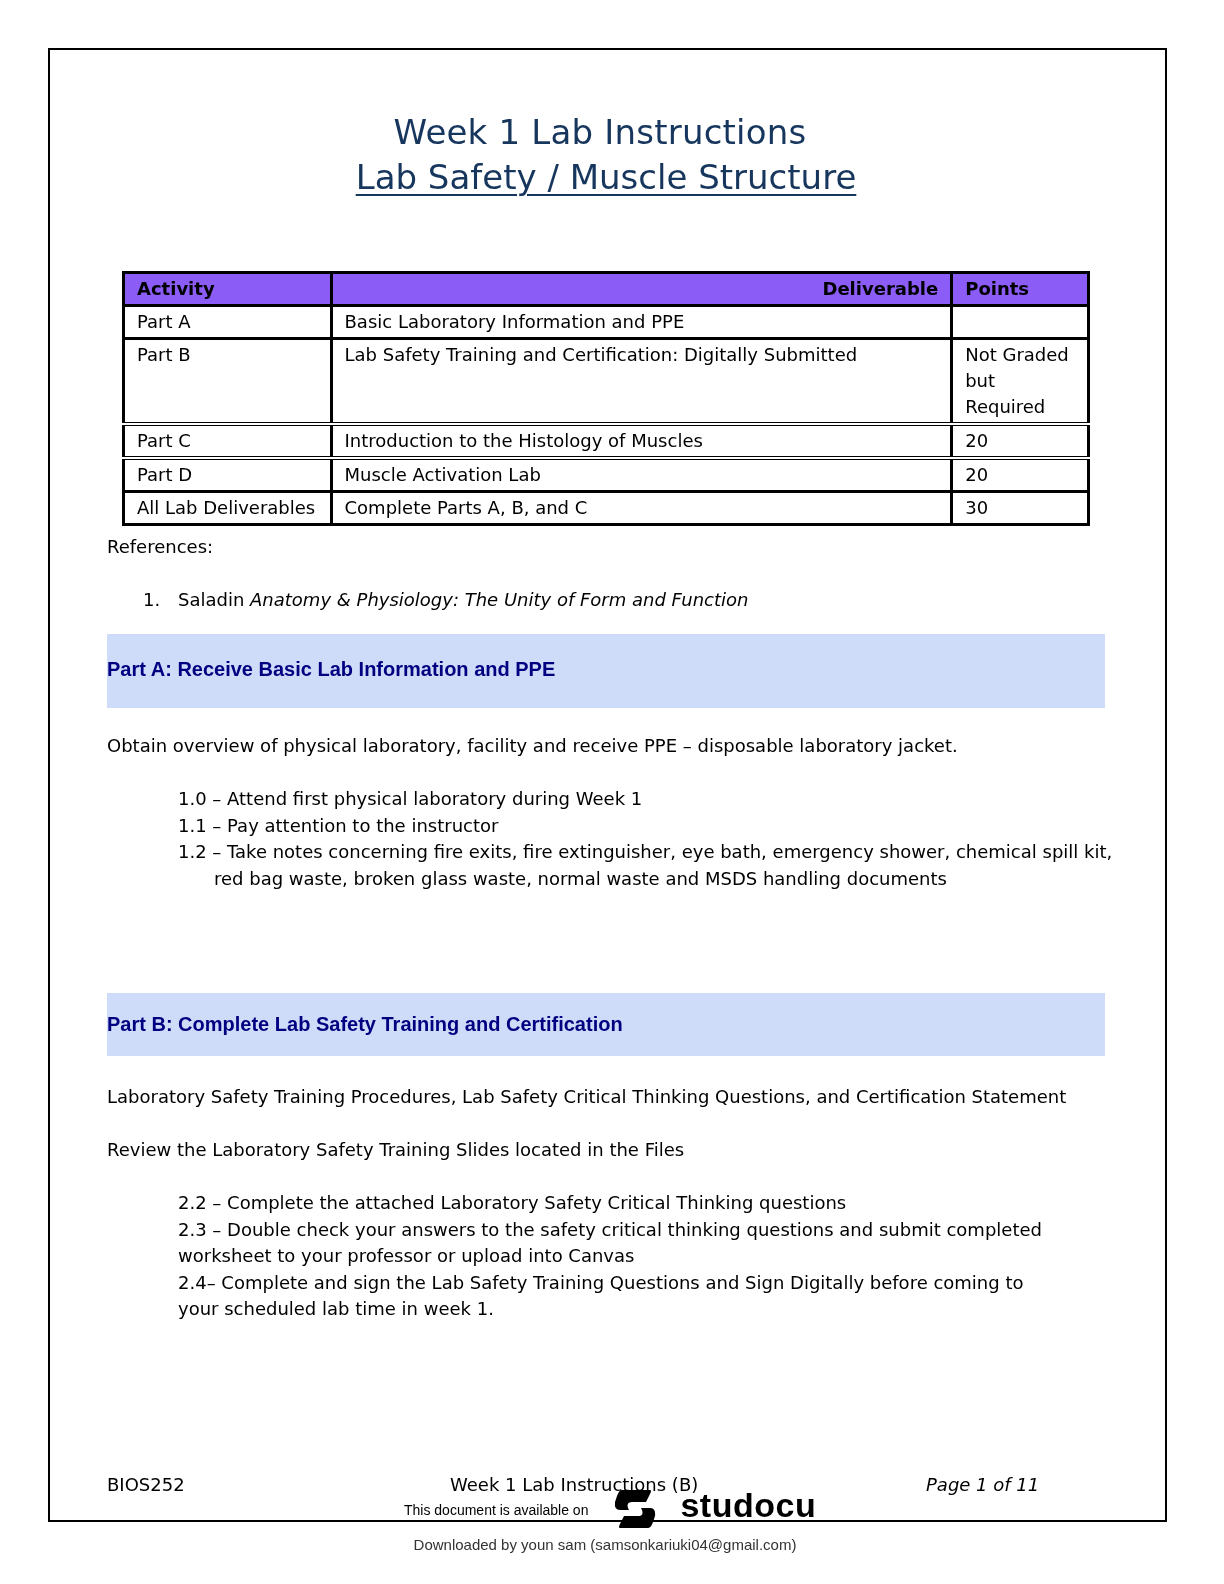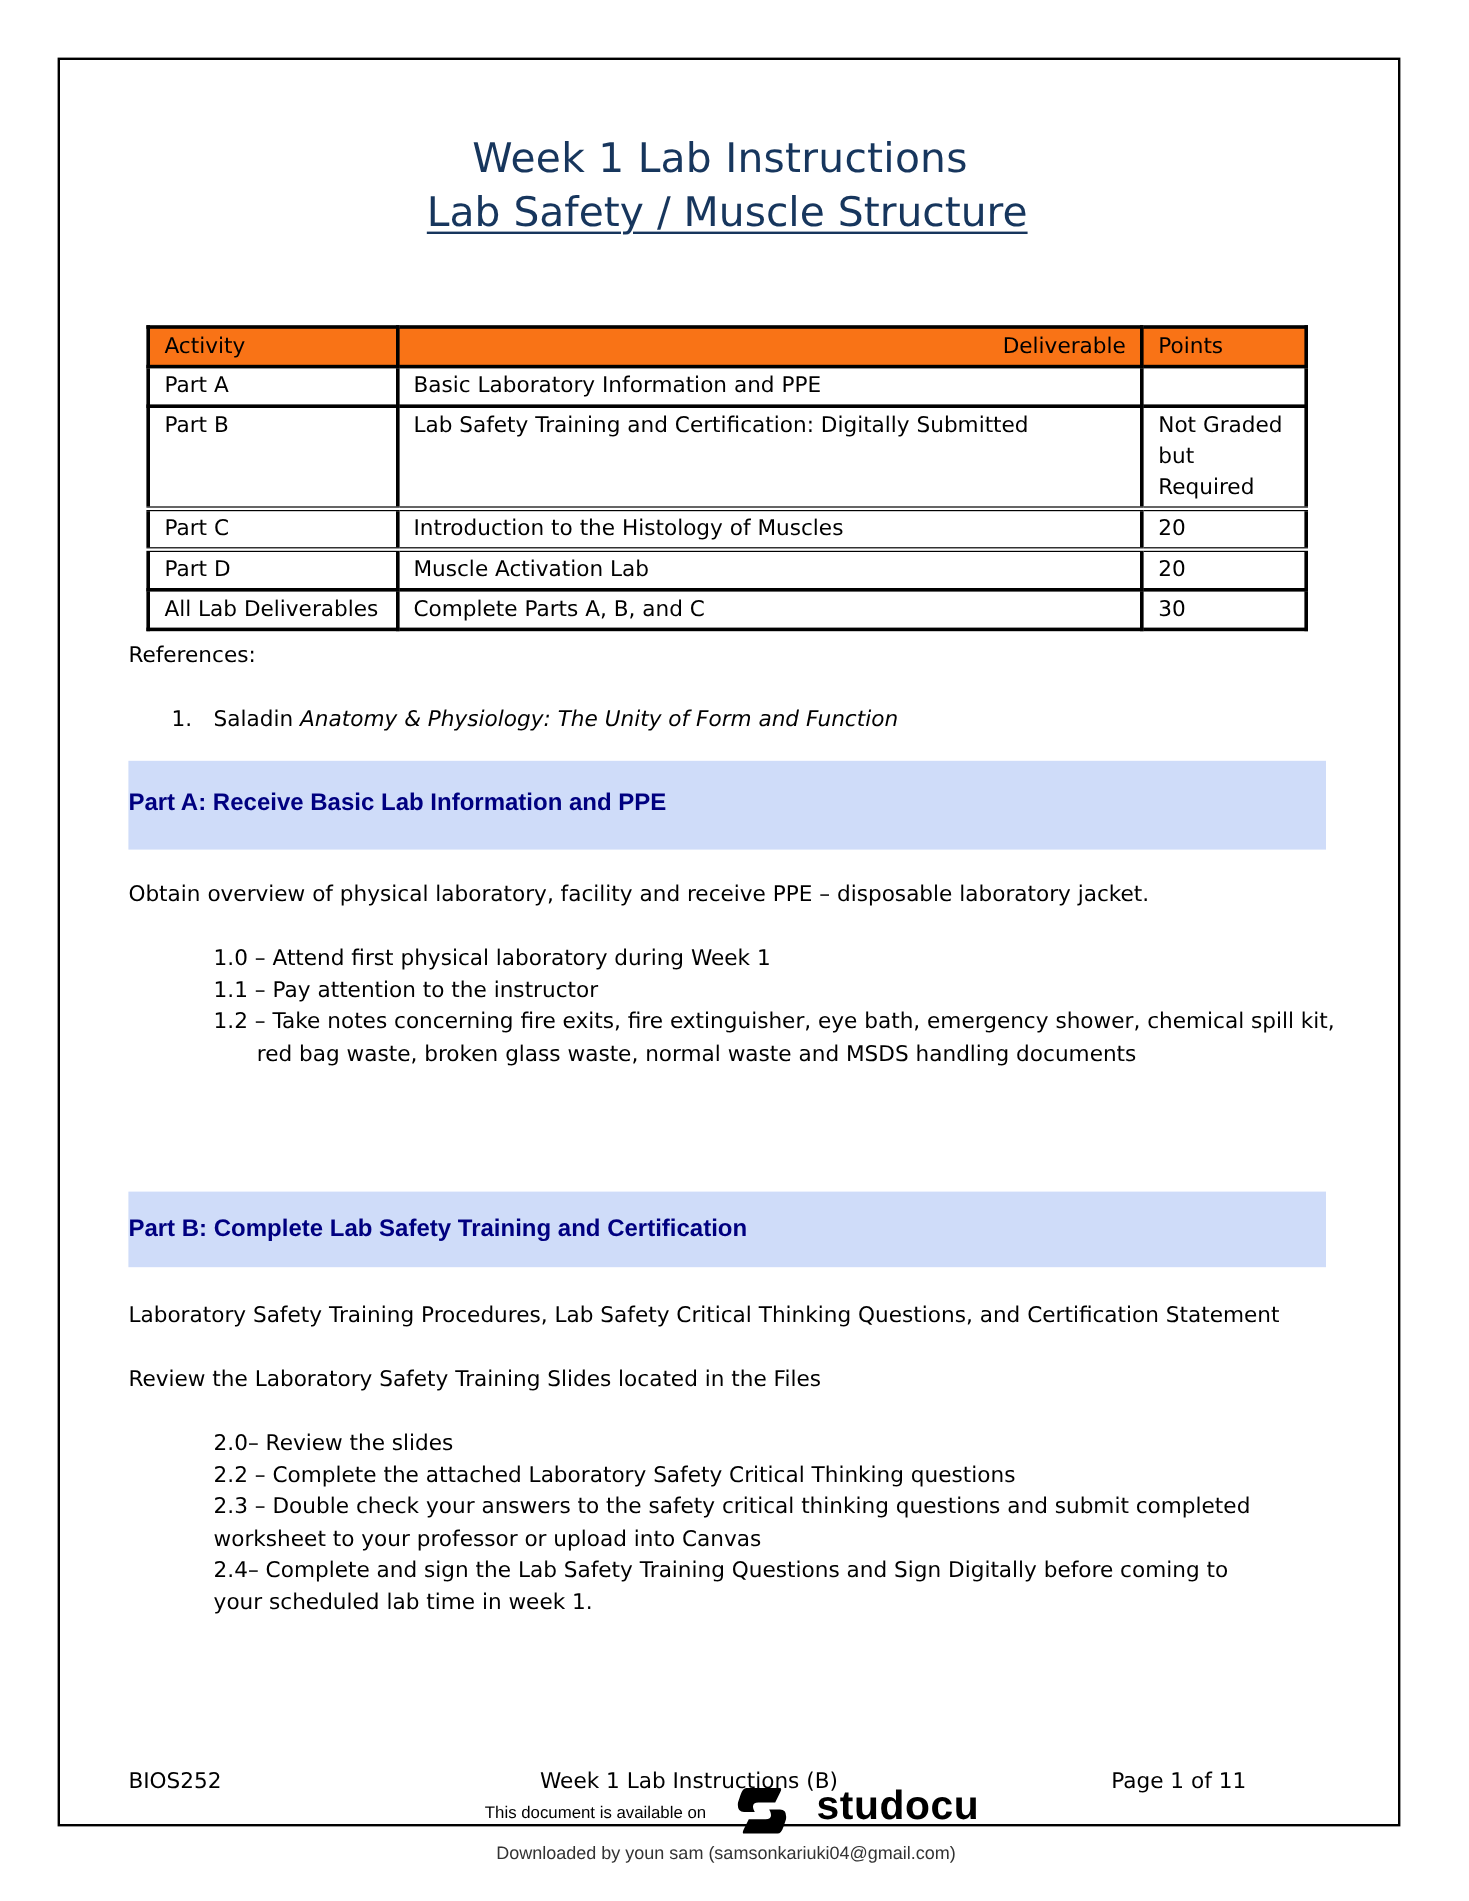--- a/index.html
+++ b/index.html
@@ -23,21 +23,21 @@
 
   table.summary {
     position: absolute; left: 122px; top: 271px; width: 968px;
     border-collapse: collapse; font-size: 18px;
     border: 3px solid #000;
   }
   table.summary td {
     border: 3px solid #000; padding: 2px 12px 2px 12px; vertical-align: top;
     line-height: 26px; font-family: "DejaVu Sans", sans-serif; font-size: 18px;
   }
-  table.summary tr.hdr td { background: #f97316; }
+  table.summary tr.hdr td { background: #8b5cf6; font-weight: bold; }
   table.summary tr.dbl td { border-bottom: 4px double #000; }
   table.summary td.c1 { width: 181px; }
   table.summary td.c2 { width: 597px; text-align: right; }
   table.summary td.c3 { width: 110px; }
 
   .text { position: absolute; font-size: 18px; line-height: 26px; white-space: nowrap; }
   .refs-label { left: 107px; top: 534px; }
   .ref-item { left: 143px; top: 587px; }
   .ref-item .num { display: inline-block; width: 35px; }
   .ref-item i { font-style: italic; }
@@ -55,21 +55,21 @@
   .band-b .label { top: 20px; }
 
   .para { left: 107px; }
   .steps { position: absolute; left: 178px; font-size: 18px; line-height: 26.5px; }
   .steps .step { white-space: nowrap; }
   .steps .step.hang { padding-left: 36px; text-indent: -36px; white-space: normal; width: 910px; }
   .steps-b .step.wrap { white-space: normal; width: 880px; }
 
   .footer-left { left: 107px; top: 1472px; }
   .footer-center { left: 450px; top: 1472px; }
-  .footer-right { left: 926px; top: 1472px; }
+  .footer-right { left: 926px; top: 1472px; font-style: italic; }
 
   .studocu-banner {
     position: absolute; left: 404px; top: 1484px; height: 40px; display: flex; align-items: flex-end;
   }
   .available-text {
     font-family: "Liberation Sans", sans-serif; font-size: 14px; color: #000; margin-bottom: 6px;
   }
   .studocu-logo { display: flex; align-items: flex-end; margin-left: 24px; gap: 20px; }
   .studocu-mark { width: 46px; height: 46px; margin-bottom: -8px; }
   .studocu-word {
@@ -146,21 +146,20 @@
 </div>
 
 <div class="section-band band-b">
   <div class="label">Part B: Complete Lab Safety Training and Certification</div>
 </div>
 
 <div class="text para" style="top:1084px;">Laboratory Safety Training Procedures, Lab Safety Critical Thinking Questions, and Certification Statement</div>
 <div class="text para" style="top:1137px;">Review the Laboratory Safety Training Slides located in the Files</div>
 
 <div class="steps steps-b" style="top:1190px;">
-  <div class="step">2.0– Review the slides</div>
   <div class="step">2.2 – Complete the attached Laboratory Safety Critical Thinking questions</div>
   <div class="step wrap">2.3 – Double check your answers to the safety critical thinking questions and submit completed worksheet to your professor or upload into Canvas</div>
   <div class="step wrap">2.4– Complete and sign the Lab Safety Training Questions and Sign Digitally before coming to your scheduled lab time in week 1.</div>
 </div>
 
 <div class="text footer-left">BIOS252</div>
 <div class="text footer-center">Week 1 Lab Instructions (B)</div>
 <div class="text footer-right">Page 1 of 11</div>
 
 <div class="studocu-banner">

